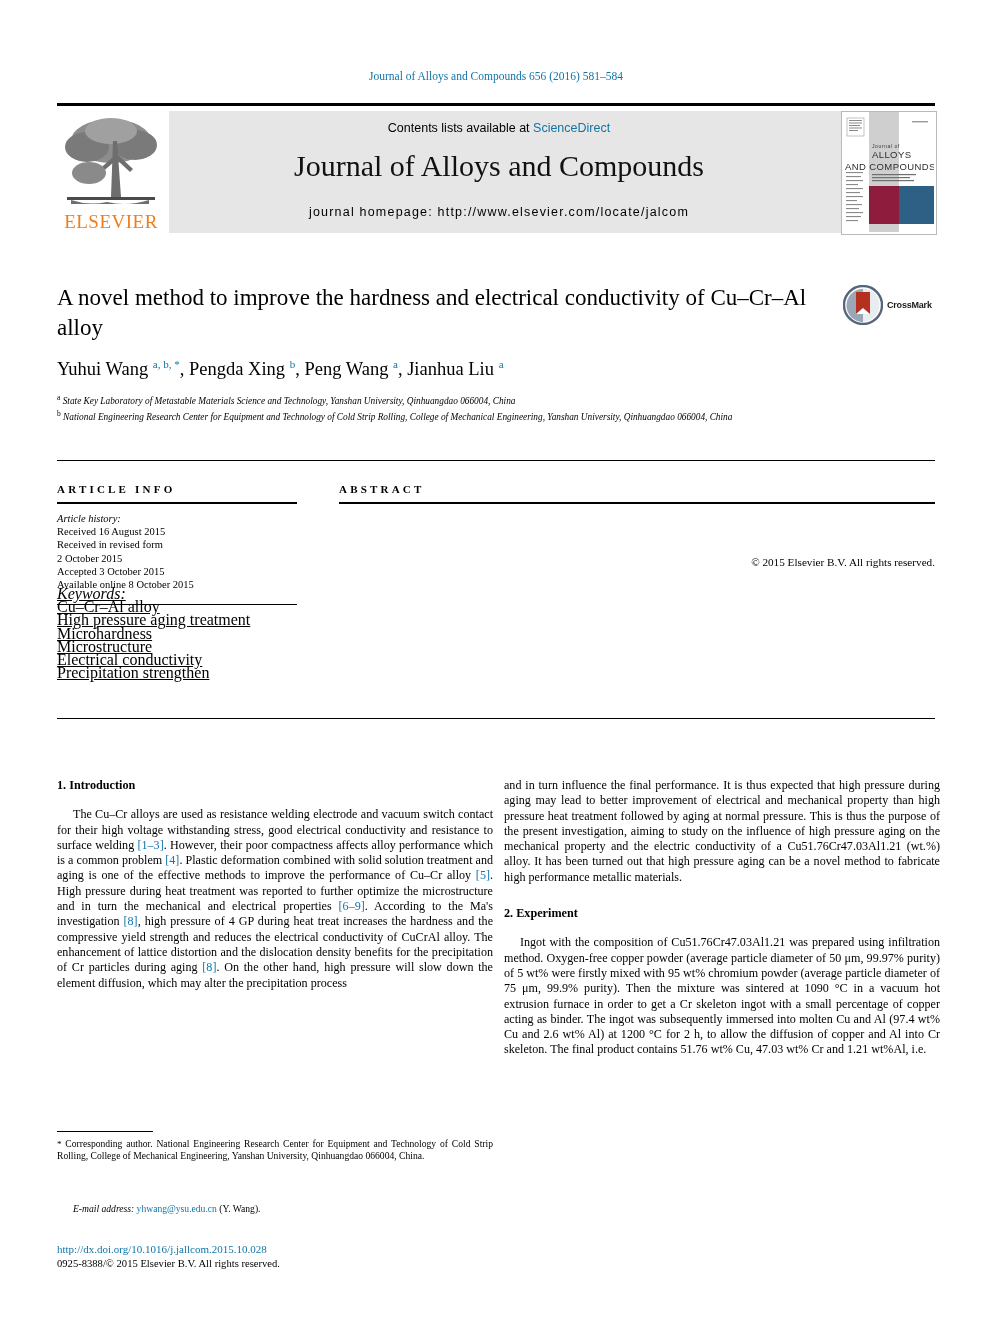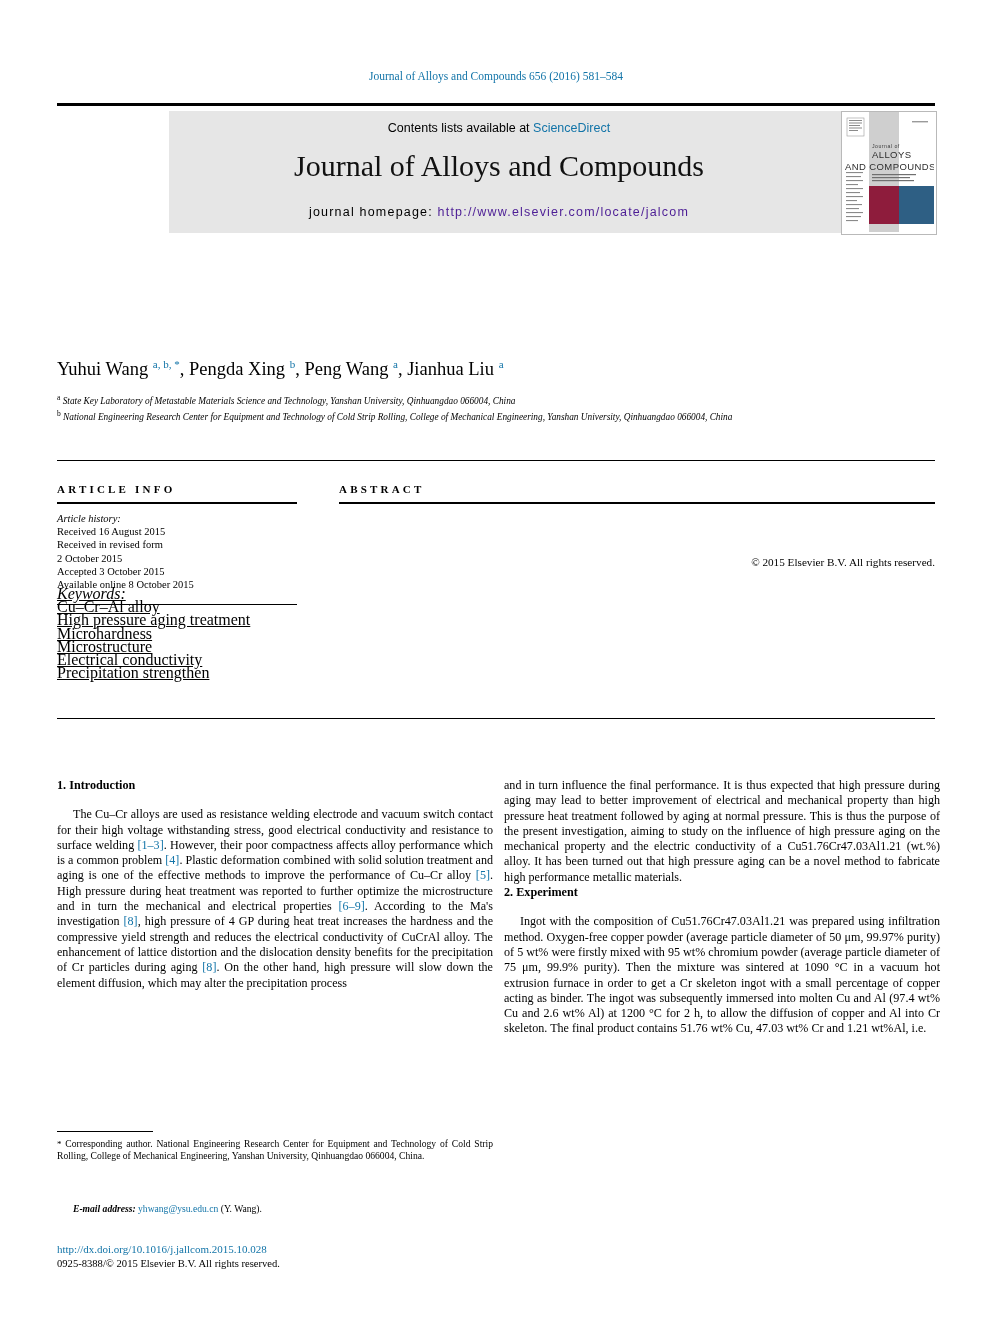--- a/index.html
+++ b/index.html
@@ -93,21 +93,21 @@
   .homepage-line {
     position: absolute;
     left: 0; top: 94px;
     width: 660px;
     text-align: center;
     font-size: 12.5px;
     font-family: "Liberation Sans", sans-serif;
     letter-spacing: 1.2px;
     color: #000;
   }
-  .homepage-line .url { color: #4c1d95; margin-top: 37px; }
+  .homepage-line .url { color: #000000; margin-top: 37px; }
 
   
   .cover-thumb {
     position: absolute;
     left: 784px;
     top: 8px;
     width: 94px;
     height: 122px;
     border: 1px solid #b9b9b9;
     background: #ffffff;
@@ -275,21 +275,21 @@
   .footnote .star { font-size: 9px; }
   .email-line {
     position: absolute;
     left: 57px;
     top: 1203px;
     width: 436px;
     font-size: 9.6px;
     font-family: "Liberation Serif", serif;
     text-indent: 16px;
   }
-  .email-line .lbl { font-style: italic; font-weight: bold; }
+  .email-line .lbl { font-style: italic; font-weight: normal; }
   .email-line .addr { color: #1274a8; }
 
   .doi {
     position: absolute;
     left: 57px;
     top: 1243px;
     font-size: 11px;
     color: #1274a8;
     font-family: "Liberation Serif", serif;
   }
@@ -304,20 +304,37 @@
 </head>
 <body>
 
 <div class="page">
 
   <div class="running-head">Journal of Alloys and Compounds 656 (2016) 581–584</div>
 
   <div class="masthead">
     <div class="rule-thick" style="left:0;top:0;width:878px;height:2.5px;"></div>
 
+    <div class="elsevier-block">
+      <svg class="tree-svg" width="100" height="100" viewBox="0 0 100 100">
+        <g fill="#5b5b5b">
+          <ellipse cx="50" cy="30" rx="40" ry="22" fill="#8d8d8d"></ellipse>
+          <ellipse cx="26" cy="36" rx="22" ry="15" fill="#7a7a7a"></ellipse>
+          <ellipse cx="74" cy="34" rx="22" ry="15" fill="#7a7a7a"></ellipse>
+          <ellipse cx="50" cy="20" rx="26" ry="13" fill="#a0a0a0"></ellipse>
+          <path d="M56 30 L60 86 L50 86 L52 30 Z" fill="#6e6e6e"></path>
+          <path d="M52 46 L34 62 L38 64 L54 50 Z" fill="#6e6e6e"></path>
+          <path d="M57 44 L72 58 L69 61 L55 48 Z" fill="#6e6e6e"></path>
+          <ellipse cx="28" cy="62" rx="17" ry="11" fill="#8a8a8a"></ellipse>
+          <rect x="6" y="86" width="88" height="3" fill="#4a4a4a"></rect>
+          <path d="M10 89 q18 6 36 2 q20 5 42 -2 l0 4 l-78 0 Z" fill="#6e6e6e"></path>
+        </g>
+      </svg>
+      <div class="elsevier-word">ELSEVIER</div>
+    </div>
 
     <div class="grey-band">
       <div class="contents-line">
         <span>Contents lists available at </span><span class="sd">ScienceDirect</span>
       </div>
       <div class="journal-title">Journal of Alloys and Compounds</div>
       <div class="homepage-line">
         <span>journal homepage: </span><span class="url">http://www.elsevier.com/locate/jalcom</span>
       </div>
     </div>
@@ -360,20 +377,33 @@
           <rect x="4" y="92" width="16" height="1.1"></rect>
             <rect x="4" y="96" width="13" height="1.1"></rect>
           <rect x="4" y="100" width="17" height="1.1"></rect>
             <rect x="4" y="104" width="15" height="1.1"></rect>
           <rect x="4" y="108" width="12" height="1.1"></rect>
         </g>
       </svg>
     </div>
   </div>
 
+  <div class="title-area">
+    <div class="art-title">A novel method to improve the hardness and electrical conductivity of Cu–Cr–Al alloy</div>
+    <div class="crossmark">
+      <svg width="40" height="40" viewBox="0 0 40 40">
+        <circle cx="20" cy="20" r="19" fill="#ffffff" stroke="#55657a" stroke-width="2.4"></circle>
+        <circle cx="20" cy="20" r="16.5" fill="#e9edf2"></circle>
+        <path d="M20 4 a16.5 16.5 0 0 0 0 33 Z" fill="#9aa7b6"></path>
+        <rect x="13" y="7" width="14" height="22" fill="#b5301f"></rect>
+        <path d="M13 29 l7 -6 l7 6 Z" fill="#ffffff"></path>
+      </svg>
+      <div class="crossmark-label">CrossMark</div>
+    </div>
+  </div>
 
   <div class="authors">Yuhui Wang <sup>a, b, *</sup>, Pengda Xing <sup>b</sup>, Peng Wang <sup>a</sup>, Jianhua Liu <sup>a</sup></div>
 
   <div class="affils">
     <div><sup>a</sup> <span>State Key Laboratory of Metastable Materials Science and Technology, Yanshan University, Qinhuangdao 066004, China</span></div>
     <div><sup>b</sup> <span>National Engineering Research Center for Equipment and Technology of Cold Strip Rolling, College of Mechanical Engineering, Yanshan University, Qinhuangdao 066004, China</span></div>
   </div>
 
   <div class="info-head">ARTICLE INFO</div>
   <div class="abs-head">ABSTRACT</div>
@@ -407,21 +437,21 @@
 
   <div class="col col-left">
     <div class="sec-head">1. Introduction</div>
     <p class="para">
       <span>The Cu–Cr alloys are used as resistance welding electrode and vacuum switch contact for their high voltage withstanding stress, good electrical conductivity and resistance to surface welding </span><span class="ref">[1–3]</span><span>. However, their poor compactness affects alloy performance which is a common problem </span><span class="ref">[4]</span><span>. Plastic deformation combined with solid solution treatment and aging is one of the effective methods to improve the performance of Cu–Cr alloy </span><span class="ref">[5]</span><span>. High pressure during heat treatment was reported to further optimize the microstructure and in turn the mechanical and electrical properties </span><span class="ref">[6–9]</span><span>. According to the Ma's investigation </span><span class="ref">[8]</span><span>, high pressure of 4 GP during heat treat increases the hardness and the compressive yield strength and reduces the electrical conductivity of CuCrAl alloy. The enhancement of lattice distortion and the dislocation density benefits for the precipitation of Cr particles during aging </span><span class="ref">[8]</span><span>. On the other hand, high pressure will slow down the element diffusion, which may alter the precipitation process</span>
     </p>
   </div>
 
   <div class="col col-right">
     <p class="para" style="text-indent:0;">and in turn influence the final performance. It is thus expected that high pressure during aging may lead to better improvement of electrical and mechanical property than high pressure heat treatment followed by aging at normal pressure. This is thus the purpose of the present investigation, aiming to study on the influence of high pressure aging on the mechanical property and the electric conductivity of a Cu51.76Cr47.03Al1.21 (wt.%) alloy. It has been turned out that high pressure aging can be a novel method to fabricate high performance metallic materials.</p>
-    <div class="sec-head" style="margin-top:0;">2. Experiment</div>
+    <div class="sec-head" style="margin-top:21px;">2. Experiment</div>
     <p class="para">Ingot with the composition of Cu51.76Cr47.03Al1.21 was prepared using infiltration method. Oxygen-free copper powder (average particle diameter of 50 μm, 99.97% purity) of 5 wt% were firstly mixed with 95 wt% chromium powder (average particle diameter of 75 μm, 99.9% purity). Then the mixture was sintered at 1090 °C in a vacuum hot extrusion furnace in order to get a Cr skeleton ingot with a small percentage of copper acting as binder. The ingot was subsequently immersed into molten Cu and Al (97.4 wt% Cu and 2.6 wt% Al) at 1200 °C for 2 h, to allow the diffusion of copper and Al into Cr skeleton. The final product contains 51.76 wt% Cu, 47.03 wt% Cr and 1.21 wt%Al, i.e.</p>
   </div>
 
   <div class="footnote-rule"></div>
   <div class="footnote">
     <span class="star">*</span><span> Corresponding author. National Engineering Research Center for Equipment and Technology of Cold Strip Rolling, College of Mechanical Engineering, Yanshan University, Qinhuangdao 066004, China.</span>
   </div>
   <div class="email-line">
     <span class="lbl">E-mail address:</span>
     <span class="addr">yhwang@ysu.edu.cn</span><span> (Y. Wang).</span>

